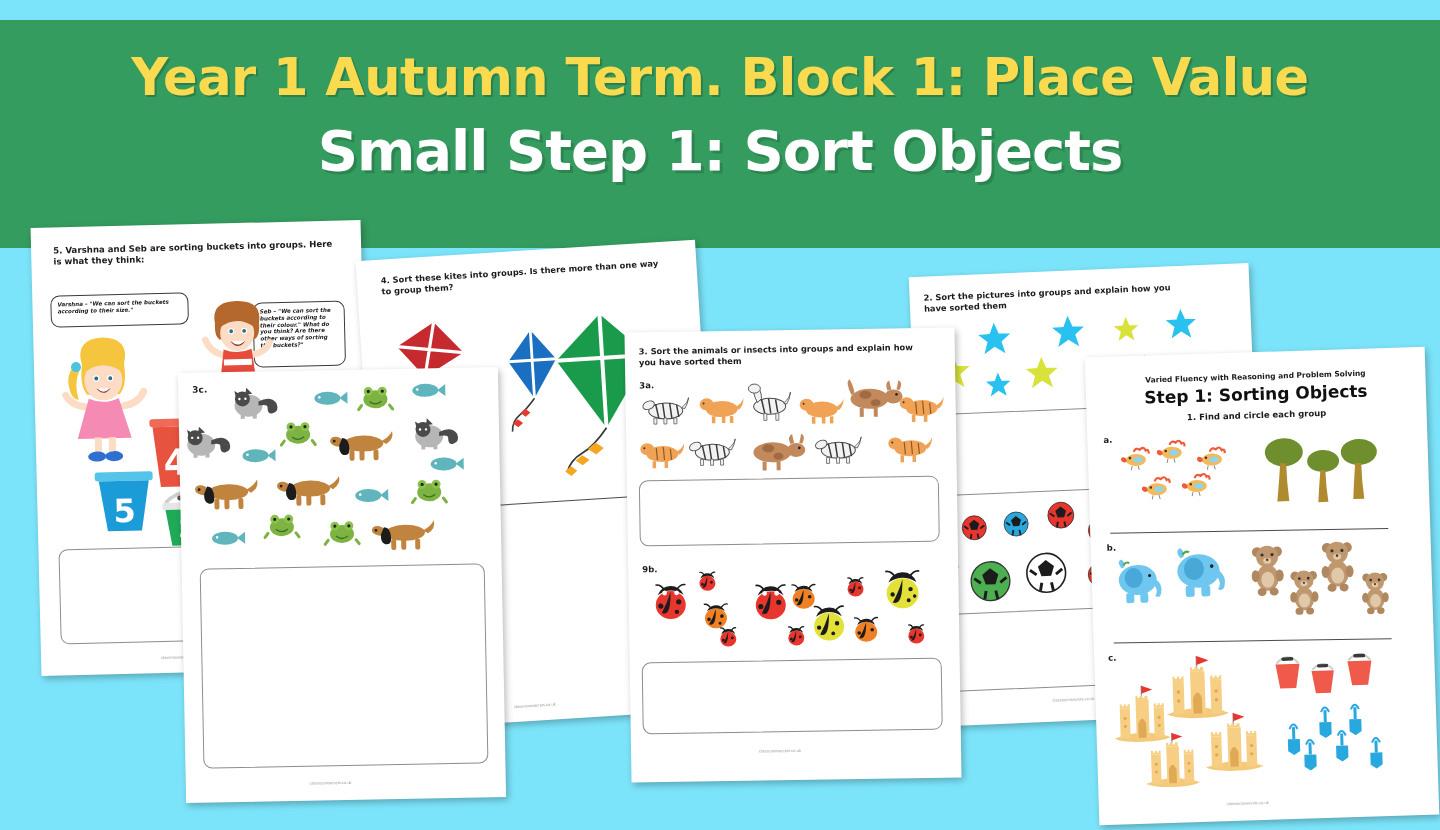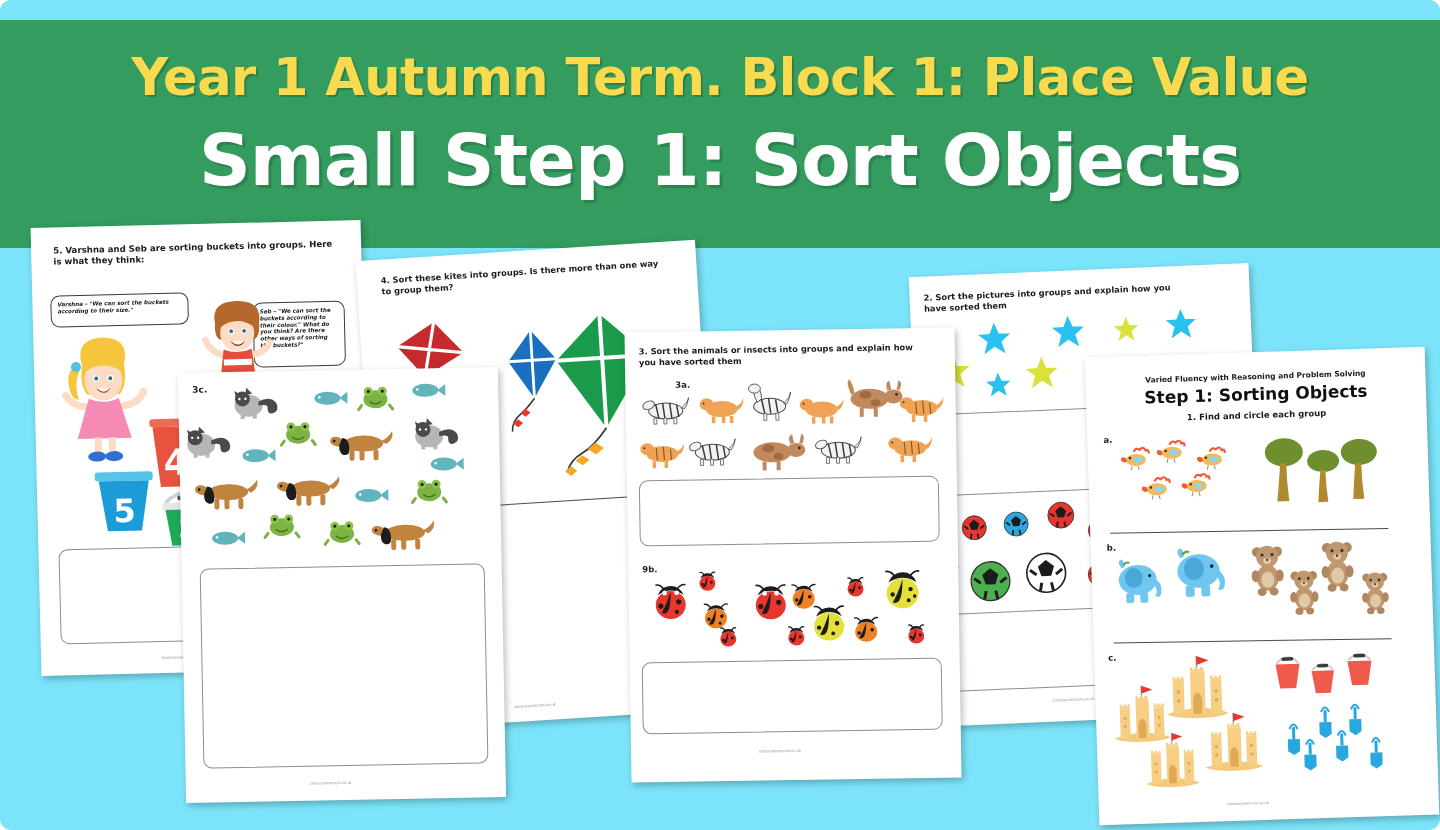--- a/index.html
+++ b/index.html
@@ -6,21 +6,20 @@
   html, body {
     width: 1440px; height: 830px;
     overflow: hidden;
     font-family: "Liberation Sans", sans-serif;
   }
   #stage {
     position: relative;
     width: 1440px; height: 830px;
     background: #7ce4fa;
     overflow: hidden;
-    border-radius: 11px;
   }
 
   
   #header-band {
     position: absolute; left: 0; top: 20px;
     width: 1440px; height: 228px;
     background: #349c5f;
     z-index: 5;
   }
   #header-band .line1 {
@@ -31,21 +30,21 @@
     font-weight: bold;
     letter-spacing: -0.5px;
     font-family: "DejaVu Sans", sans-serif;
     text-shadow: 2px 2px 0 rgba(0,0,0,0.18);
     white-space: nowrap;
   }
   #header-band .line2 {
     position: absolute; top: 98px; left: 0; width: 100%;
     text-align: center;
     color: #ffffff;
-    font-size: 72px;
+    font-size: 56px;
     font-weight: bold;
     letter-spacing: -1px;
     font-family: "DejaVu Sans", sans-serif;
     text-shadow: 3px 3px 0 rgba(0,0,0,0.15);
     white-space: nowrap;
   }
 
   
   .sheet {
     position: absolute;
@@ -480,21 +479,21 @@
     </div>
 
     <div class="answerbox" style="left:18px; top:196px; width:285px; height:200px;"></div>
 
     <div class="footer" style="left:124px; top:410px;">classroomsecrets.co.uk</div>
   </div>
 
   <div class="sheet" id="sheet-3">
     <div class="q" style="left:14px; top:14px; width:292px; font-size:8.3px;">3. Sort the animals or insects into groups and explain how you have sorted them</div>
 
-    <div class="lbl" style="left:14px; top:48px; font-size:8.5px;margin-left:36px;">3a.</div>
+    <div class="lbl" style="left:14px; top:48px; font-size:8.5px;">3a.</div>
 
     <div class="art" style="left:16px; top:62px;">
       <svg width="48" height="30" viewBox="0 0 48 30">
         <ellipse cx="24" cy="17" rx="17" ry="8" fill="#f2f2f2" stroke="#4a4a4a" stroke-width="1"></ellipse>
         <path d="M14 10 l3 14 M21 9 l2 15 M28 9 l2 15 M35 11 l2 12" stroke="#3a3a3a" stroke-width="1.5"></path>
         <path d="M40 14 q7 -6 7 -10 q-1 7 -4 11z" fill="#f2f2f2" stroke="#4a4a4a" stroke-width="0.8"></path>
         <ellipse cx="7" cy="11" rx="6" ry="4" fill="#f2f2f2" stroke="#4a4a4a" stroke-width="0.9" transform="rotate(-22 7 11)"></ellipse>
         <rect x="12" y="24" width="3" height="6" fill="#f2f2f2" stroke="#4a4a4a" stroke-width="0.7"></rect>
         <rect x="22" y="24" width="3" height="6" fill="#f2f2f2" stroke="#4a4a4a" stroke-width="0.7"></rect>
         <rect x="32" y="24" width="3" height="6" fill="#f2f2f2" stroke="#4a4a4a" stroke-width="0.7"></rect>

